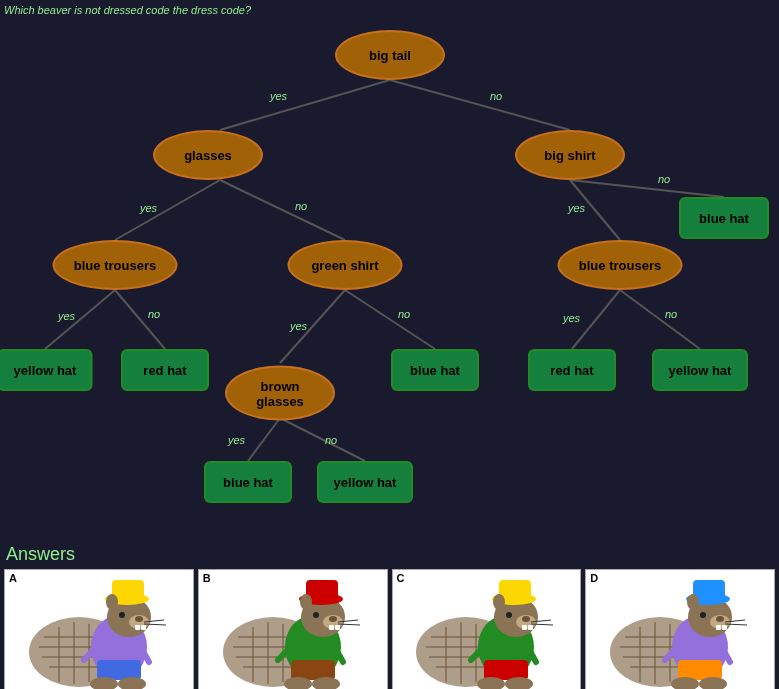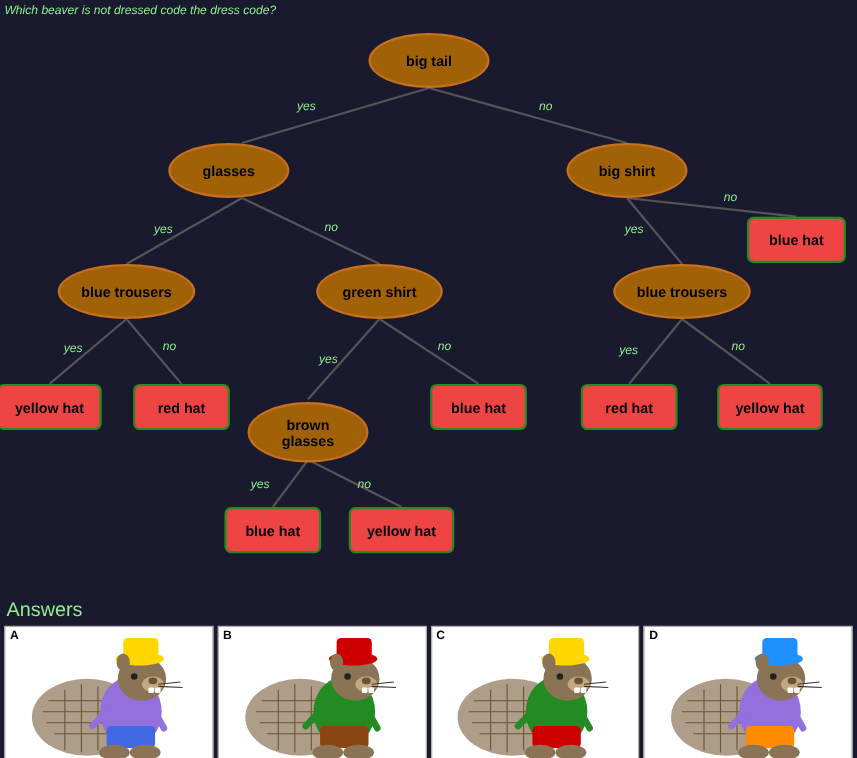--- a/index.html
+++ b/index.html
@@ -56,21 +56,21 @@
       text-align: center;
       font-size: 13px;
       font-weight: bold;
       color: #000;
       transform: translate(-50%, -50%);
     }
 
     
     .leaf-node {
       position: absolute;
-      background: #ef4444;
+      background: #15803d;
       border: 2px solid #228b22;
       border-radius: 6px;
       display: flex;
       align-items: center;
       justify-content: center;
       text-align: center;
       font-size: 13px;
       font-weight: bold;
       color: #000;
       transform: translate(-50%, -50%);

